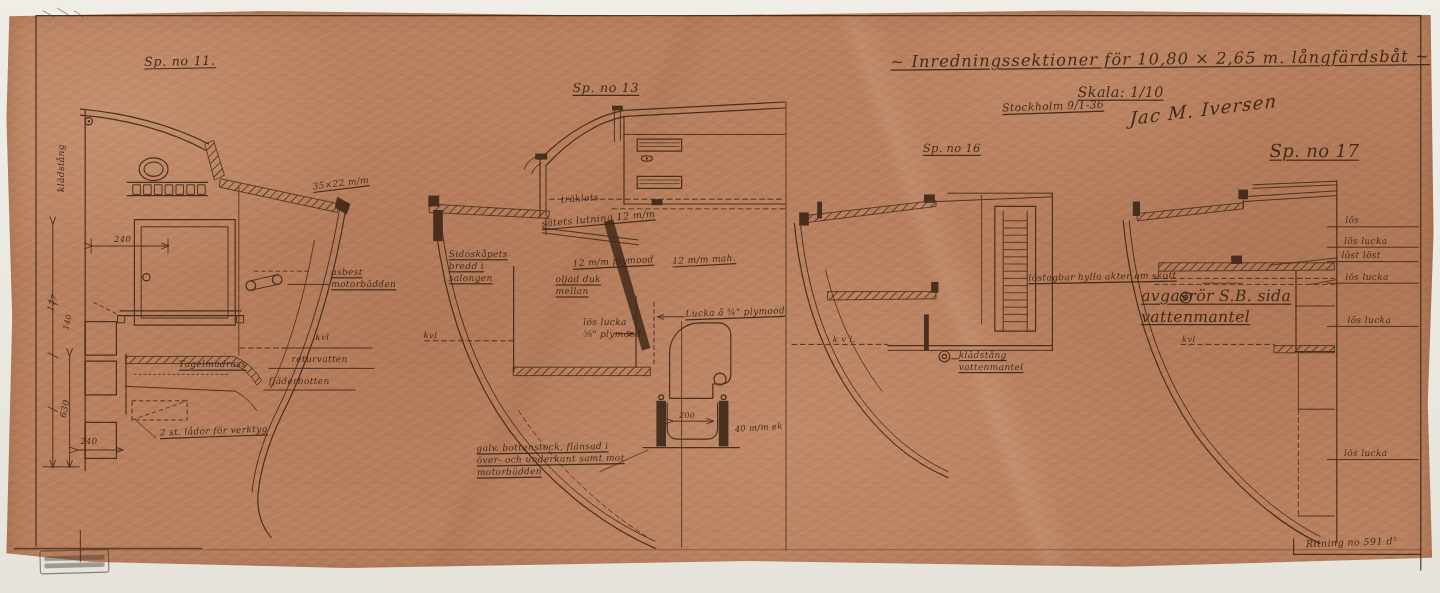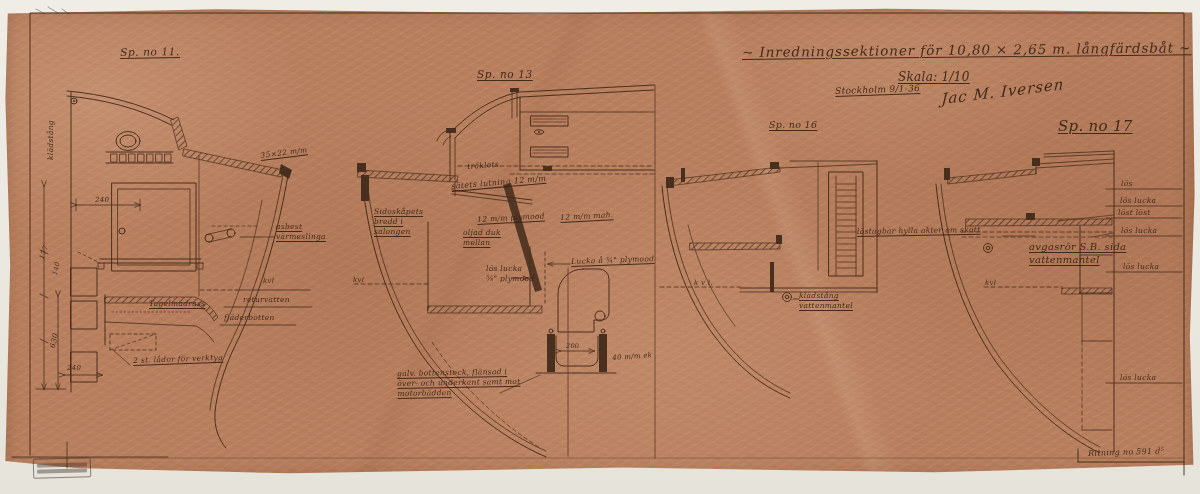--- a/index.html
+++ b/index.html
@@ -232,21 +232,21 @@
 
   <div class="lbl sec u" style="left:120px;top:46px;transform:rotate(-1deg);">Sp. no 11.</div>
   <div class="lbl sec u" style="left:477px;top:68px;">Sp. no 13</div>
   <div class="lbl u" style="left:769px;top:119px;font-size:9.5px;">Sp. no 16</div>
   <div class="lbl u" style="left:1058px;top:117px;font-size:15px;">Sp. no 17</div>
 
   <div class="lbl" style="left:46px;top:160px;font-size:7.5px;transform:rotate(-90deg);">klädstång</div>
   <div class="lbl" style="left:95px;top:196px;font-size:7px;">240</div>
   <div class="lbl u" style="left:260px;top:151px;font-size:7.5px;transform:rotate(-7deg);">35×22 m/m</div>
   <div class="lbl u" style="left:276px;top:222px;font-size:7.5px;">asbest
-värmeslinga</div>
+motorbädden</div>
   <div class="lbl" style="left:263px;top:277px;font-size:7px;">kvl</div>
   <div class="lbl" style="left:243px;top:295px;font-size:7.5px;">returvatten</div>
   <div class="lbl" style="left:224px;top:313px;font-size:7.5px;text-align:center;">fjäderbotten</div>
   <div class="lbl u" style="left:149px;top:299px;font-size:7.5px;">Tagelmadrass</div>
   <div class="lbl u" style="left:133px;top:356px;font-size:7.5px;transform:rotate(-2deg);">2 st. lådor för verktyg</div>
   <div class="lbl" style="left:38px;top:258px;font-size:7px;transform:rotate(-72deg);">177</div>
   <div class="lbl" style="left:51px;top:274px;font-size:6.5px;transform:rotate(-78deg);">140</div>
   <div class="lbl" style="left:48px;top:347px;font-size:7.5px;transform:rotate(-78deg);">630</div>
   <div class="lbl" style="left:67px;top:364px;font-size:7px;">240</div>
 
@@ -267,21 +267,21 @@
   <div class="lbl" style="left:612px;top:354px;font-size:7px;transform:rotate(-4deg);">40 m/m ek</div>
   <div class="lbl u" style="left:397px;top:369px;font-size:7.5px;transform:rotate(-1deg);">galv. bottenstock, flänsad i
 över- och underkant samt mot
 motorbädden</div>
 
   <div class="lbl" style="left:694px;top:279px;font-size:7px;">k v l.</div>
   <div class="lbl u c" style="left:799px;top:291px;font-size:7.5px;">klädstång
 vattenmantel</div>
 
   <div class="lbl u" style="left:857px;top:227px;font-size:7.5px;transform:rotate(-1deg);">löstagbar hylla akter om skott</div>
-  <div class="lbl u c" style="left:1029px;top:240px;font-size:10px;">avgasrör S.B. sida
+  <div class="lbl u c" style="left:951px;top:240px;font-size:13px;">avgasrör S.B. sida
 vattenmantel</div>
   <div class="lbl" style="left:985px;top:279px;font-size:7px;">kvl</div>
   <div class="lbl" style="left:1121px;top:179px;font-size:7.5px;">lös</div>
   <div class="lbl" style="left:1120px;top:196px;font-size:7.5px;">lös lucka</div>
   <div class="lbl" style="left:1118px;top:208px;font-size:7.5px;">löst löst</div>
   <div class="lbl" style="left:1121px;top:226px;font-size:7.5px;">lös lucka</div>
   <div class="lbl" style="left:1123px;top:262px;font-size:7.5px;">lös lucka</div>
   <div class="lbl" style="left:1120px;top:373px;font-size:7.5px;">lös lucka</div>
 
   <div id="stamp">

